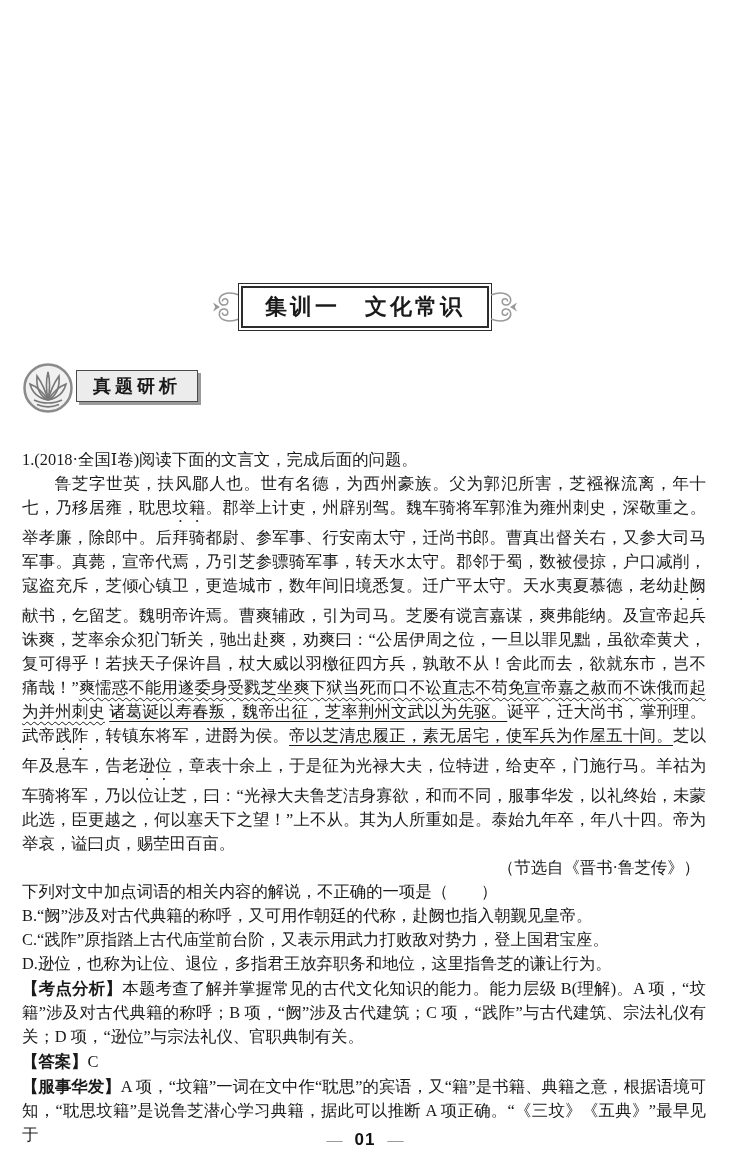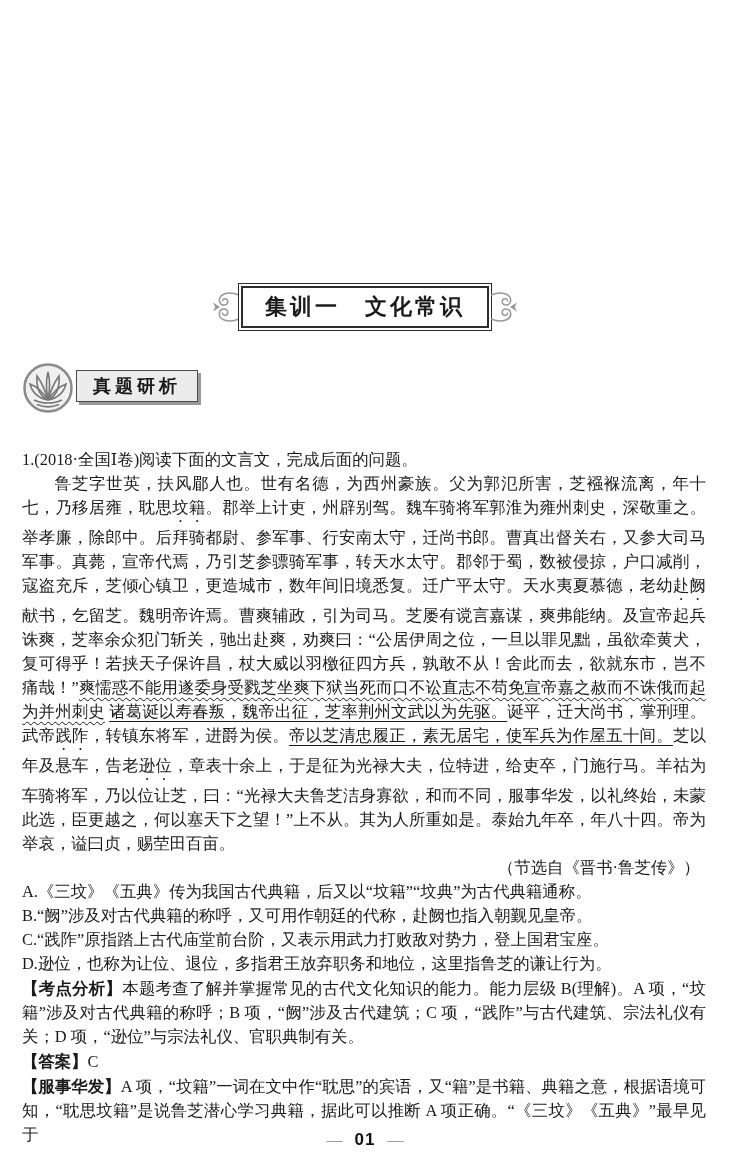--- a/index.html
+++ b/index.html
@@ -134,22 +134,22 @@
 </div>
 
 <div class="content">
 
   <p class="intro"><span>1.</span><span>(2018·全国Ⅰ卷)阅读下面的文言文，完成后面的问题。</span></p>
 
   <p class="passage"><span>鲁芝字世英，扶风郿人也。世有名德，为西州豪族。父为郭氾所害，芝襁褓流离，年十七，乃移居雍，耽思</span><span class="seg-dots">坟籍</span><span>。郡举上计吏，州辟别驾。魏车骑将军郭淮为雍州刺史，深敬重之。举孝廉，除郎中。后拜骑都尉、参军事、行安南太守，迁尚书郎。曹真出督关右，又参大司马军事。真薨，宣帝代焉，乃引芝参骠骑军事，转天水太守。郡邻于蜀，数被侵掠，户口减削，寇盗充斥，芝倾心镇卫，更造城市，数年间旧境悉复。迁广平太守。天水夷夏慕德，老幼</span><span class="seg-dots">赴阙</span><span>献书，乞留芝。魏明帝许焉。曹爽辅政，引为司马。芝屡有谠言嘉谋，爽弗能纳。及宣帝起兵诛爽，芝率余众犯门斩关，驰出赴爽，劝爽曰：“公居伊周之位，一旦以罪见黜，虽欲牵黄犬，复可得乎！若挟天子保许昌，杖大威以羽檄征四方兵，孰敢不从！舍此而去，欲就东市，岂不痛哉！”</span><span class="seg-wavy">爽懦惑不能用遂委身受戮芝坐爽下狱当死而口不讼直志不苟免宣帝嘉之赦而不诛俄而起为并州刺史</span><span> </span><span class="seg-underline">诸葛诞以寿春叛，魏帝出征，芝率荆州文武以为先驱。</span><span>诞平，迁大尚书，掌刑理。武帝</span><span class="seg-dots">践阼</span><span>，转镇东将军，进爵为侯。</span><span class="seg-underline">帝以芝清忠履正，素无居宅，使军兵为作屋五十间。</span><span>芝以年及悬车，告老</span><span class="seg-dots">逊位</span><span>，章表十余上，于是征为光禄大夫，位特进，给吏卒，门施行马。羊祜为车骑将军，乃以位让芝，曰：“光禄大夫鲁芝洁身寡欲，和而不同，服事华发，以礼终始，未蒙此选，臣更越之，何以塞天下之望！”上不从。其为人所重如是。泰始九年卒，年八十四。帝为举哀，谥曰贞，赐茔田百亩。</span></p>
 
   <p class="source">（节选自《晋书·鲁芝传》）</p>
 
+  <p class="stem">下列对文中加点词语的相关内容的解说，不正确的一项是（　　）</p>
 
-  <p class="opt"><span>A.</span><span>《三坟》《五典》传为我国古代典籍，后又以“坟籍”“坟典”为古代典籍通称。</span></p>
   <p class="opt"><span>B.</span><span>“阙”涉及对古代典籍的称呼，又可用作朝廷的代称，赴阙也指入朝觐见皇帝。</span></p>
   <p class="opt"><span>C.</span><span>“践阼”原指踏上古代庙堂前台阶，又表示用武力打败敌对势力，登上国君宝座。</span></p>
   <p class="opt"><span>D.</span><span>逊位，也称为让位、退位，多指君王放弃职务和地位，这里指鲁芝的谦让行为。</span></p>
 
   <p class="block"><span class="bold-label">【考点分析】</span><span>本题考查了解并掌握常见的古代文化知识的能力。能力层级 B(理解)。A 项，“坟籍”涉及对古代典籍的称呼；B 项，“阙”涉及古代建筑；C 项，“践阼”与古代建筑、宗法礼仪有关；D 项，“逊位”与宗法礼仪、官职典制有关。</span></p>
 
   <p class="block"><span class="bold-label">【答案】</span><span>C</span></p>
 
   <p class="block"><span class="bold-label">【服事华发】</span><span>A 项，“坟籍”一词在文中作“耽思”的宾语，又“籍”是书籍、典籍之意，根据语境可知，“耽思坟籍”是说鲁芝潜心学习典籍，据此可以推断 A 项正确。“《三坟》《五典》”最早见于</span></p>
 

